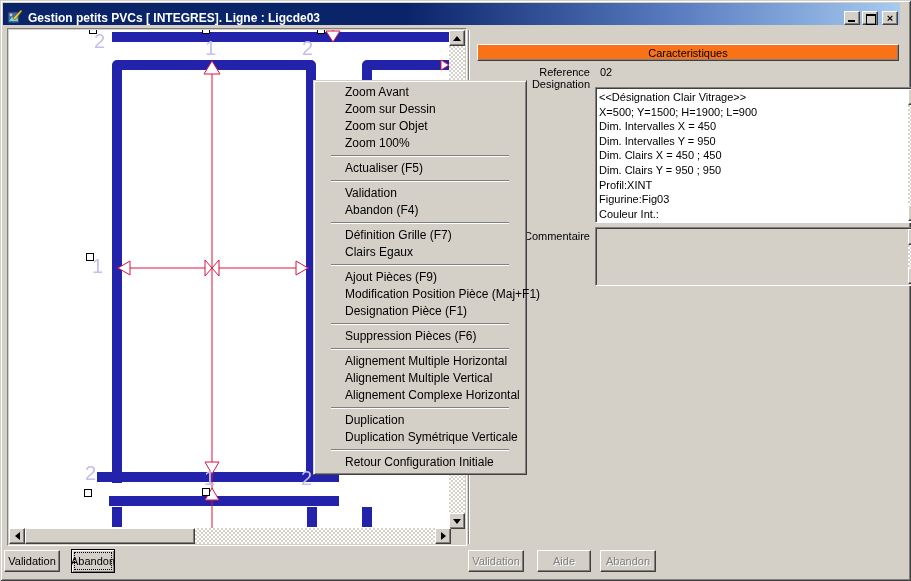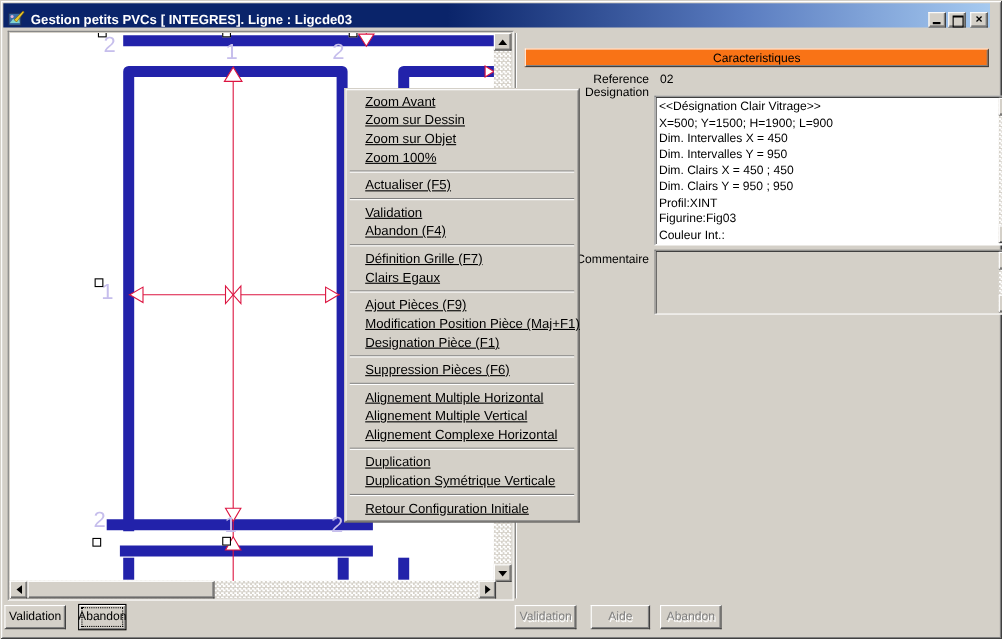--- a/index.html
+++ b/index.html
@@ -56,21 +56,21 @@
   .plabel{position:absolute;left:480px;width:110px;text-align:right;font-size:11px;}
   .pvalue{position:absolute;left:600px;font-size:11px;}
   .textbox{position:absolute;left:595px;width:331px;background:#fff;
     border:1px solid;border-color:#808080 #ffffff #ffffff #808080;box-shadow:inset 1px 1px 0 #404040;}
   .textbox .lines{position:absolute;left:3px;top:2px;right:18px;font-size:11px;line-height:14.6px;white-space:nowrap;overflow:hidden;}
   .tb-scroll{position:absolute;top:1px;right:1px;bottom:1px;width:16px;}
   
   .menu{position:absolute;left:313px;top:80px;width:214px;background:#d4d0c8;
     border:1px solid;border-color:#d4d0c8 #404040 #404040 #d4d0c8;
     box-shadow:inset 1px 1px 0 #ffffff, inset -1px -1px 0 #808080;
-    padding:3px 2px;z-index:50;text-decoration:underline;}
+    padding:3px 15px;z-index:50;}
   .menu-item{height:17px;line-height:17px;padding-left:16px;font-size:12px;white-space:nowrap;}
   .menu-sep{height:2px;border-top:1px solid #808080;border-bottom:1px solid #ffffff;margin:3px 2px;}
   
   .btn{position:absolute;height:22px;background:#d4d0c8;
     border:1px solid;border-color:#ffffff #404040 #404040 #ffffff;
     box-shadow:inset -1px -1px 0 #808080;
     display:flex;align-items:center;justify-content:center;font-size:11px;}
   .btn.focused{border:1px solid #000;box-shadow:inset 1px 1px 0 #ffffff, inset -1px -1px 0 #808080;
     outline:1px dotted #000;outline-offset:-4px;}
   .btn.disabled{color:#808080;text-shadow:1px 1px 0 #ffffff;}

